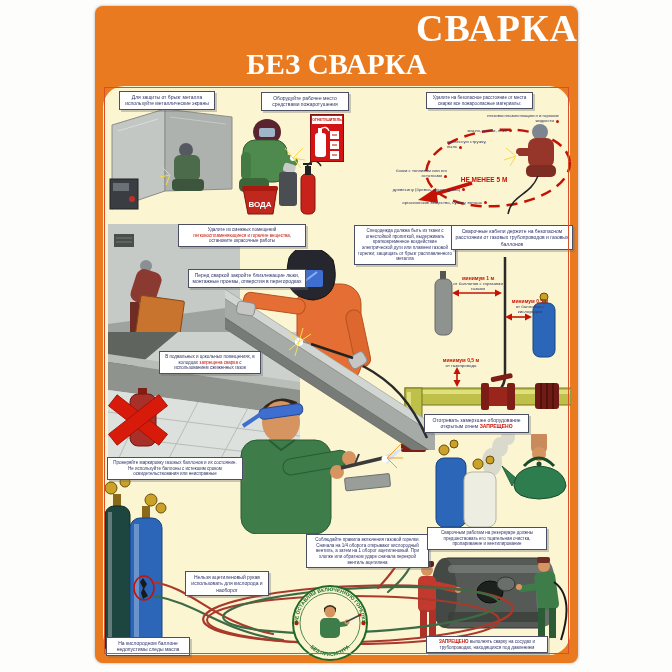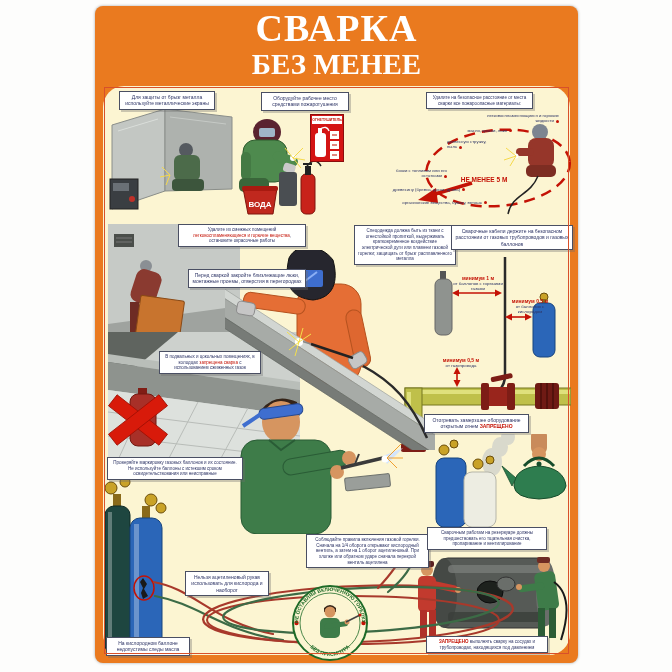--- a/index.html
+++ b/index.html
@@ -1,20 +1,20 @@
 <!DOCTYPE html>
 <html><head>
 <meta charset="utf-8">
 <style>
   html,body{margin:0;padding:0;}
   body{width:672px;height:672px;background:#ffffff;font-family:"Liberation Sans",sans-serif;}
   .canvas{position:relative;width:672px;height:672px;background:#fdfdfc;overflow:hidden;}
   .poster{position:absolute;left:95px;top:6px;width:483px;height:657px;background:#EA7A1F;border-radius:8px;box-shadow:0 0 3px rgba(0,0,0,.35);}
   .title{position:absolute;left:0;right:0;top:2px;text-align:center;color:#ffffff;font-family:"Liberation Serif",serif;font-weight:bold;}
-  .title .l1{display:block;font-size:38px;line-height:41px;letter-spacing:1px;}
+  .title .l1{display:block;font-size:38px;line-height:41px;letter-spacing:1px;text-align:right;}
   .title .l2{display:block;font-size:29px;line-height:31px;}
   .content{position:absolute;left:8px;top:80px;width:467px;height:569px;background:#FCF5D2;border-radius:21px;}
   .content::after{content:"";position:absolute;inset:1px;border:1px solid #D8502A;pointer-events:none;z-index:12;}
   .box{position:absolute;background:#ffffff;border:1px solid #4a4f63;box-shadow:2px 2px 0 rgba(110,110,110,.35);color:#2E3566;font-size:5px;line-height:1.25;text-align:center;padding:2px 3px;z-index:7;}
   .box.s{font-size:4.5px;}
   .r{color:#C41205;}
   .rb{color:#C41205;font-weight:bold;}
   .hz{position:absolute;font-size:4.3px;line-height:1.25;color:#2E3566;z-index:8;}
   .dot{display:inline-block;width:3px;height:3px;border-radius:50%;background:#C41205;margin-left:2px;vertical-align:middle;}
   .dist{position:absolute;text-align:center;z-index:8;}
@@ -26,21 +26,21 @@
   .sign-head{background:#ffffff;margin:1px;height:8px;color:#C41205;font-size:3.5px;font-weight:bold;text-align:center;line-height:8px;overflow:hidden;}
   .emblem{position:absolute;left:187px;top:498px;width:80px;height:78px;z-index:8;}
 </style>
 </head>
 <body>
 
 <div class="canvas">
   <div class="poster">
     <div class="title">
       <span class="l1">СВАРКА</span>
-      <span class="l2">БЕЗ МЕНЕЕ</span>
+      <span class="l2">БЕЗ СВАРКА</span>
     </div>
 
     <div class="content">
 
       <svg class="illo" style="left:5px;top:19px" width="132" height="115" viewBox="0 0 132 115">
         <polygon points="4,20 57,4 57,86 4,104" fill="#c3c7c3" stroke="#8a8e8a" stroke-width="1"></polygon>
         <polygon points="57,4 124,12 124,84 57,86" fill="#aeb2ae" stroke="#8a8e8a" stroke-width="1"></polygon>
         <line x1="10" y1="26" x2="50" y2="14" stroke="#dadeda" stroke-width="1"></line>
         <line x1="62" y1="12" x2="118" y2="19" stroke="#c6cac6" stroke-width="1"></line>
         <rect x="2" y="74" width="28" height="30" fill="#3a3e42" stroke="#222"></rect>

